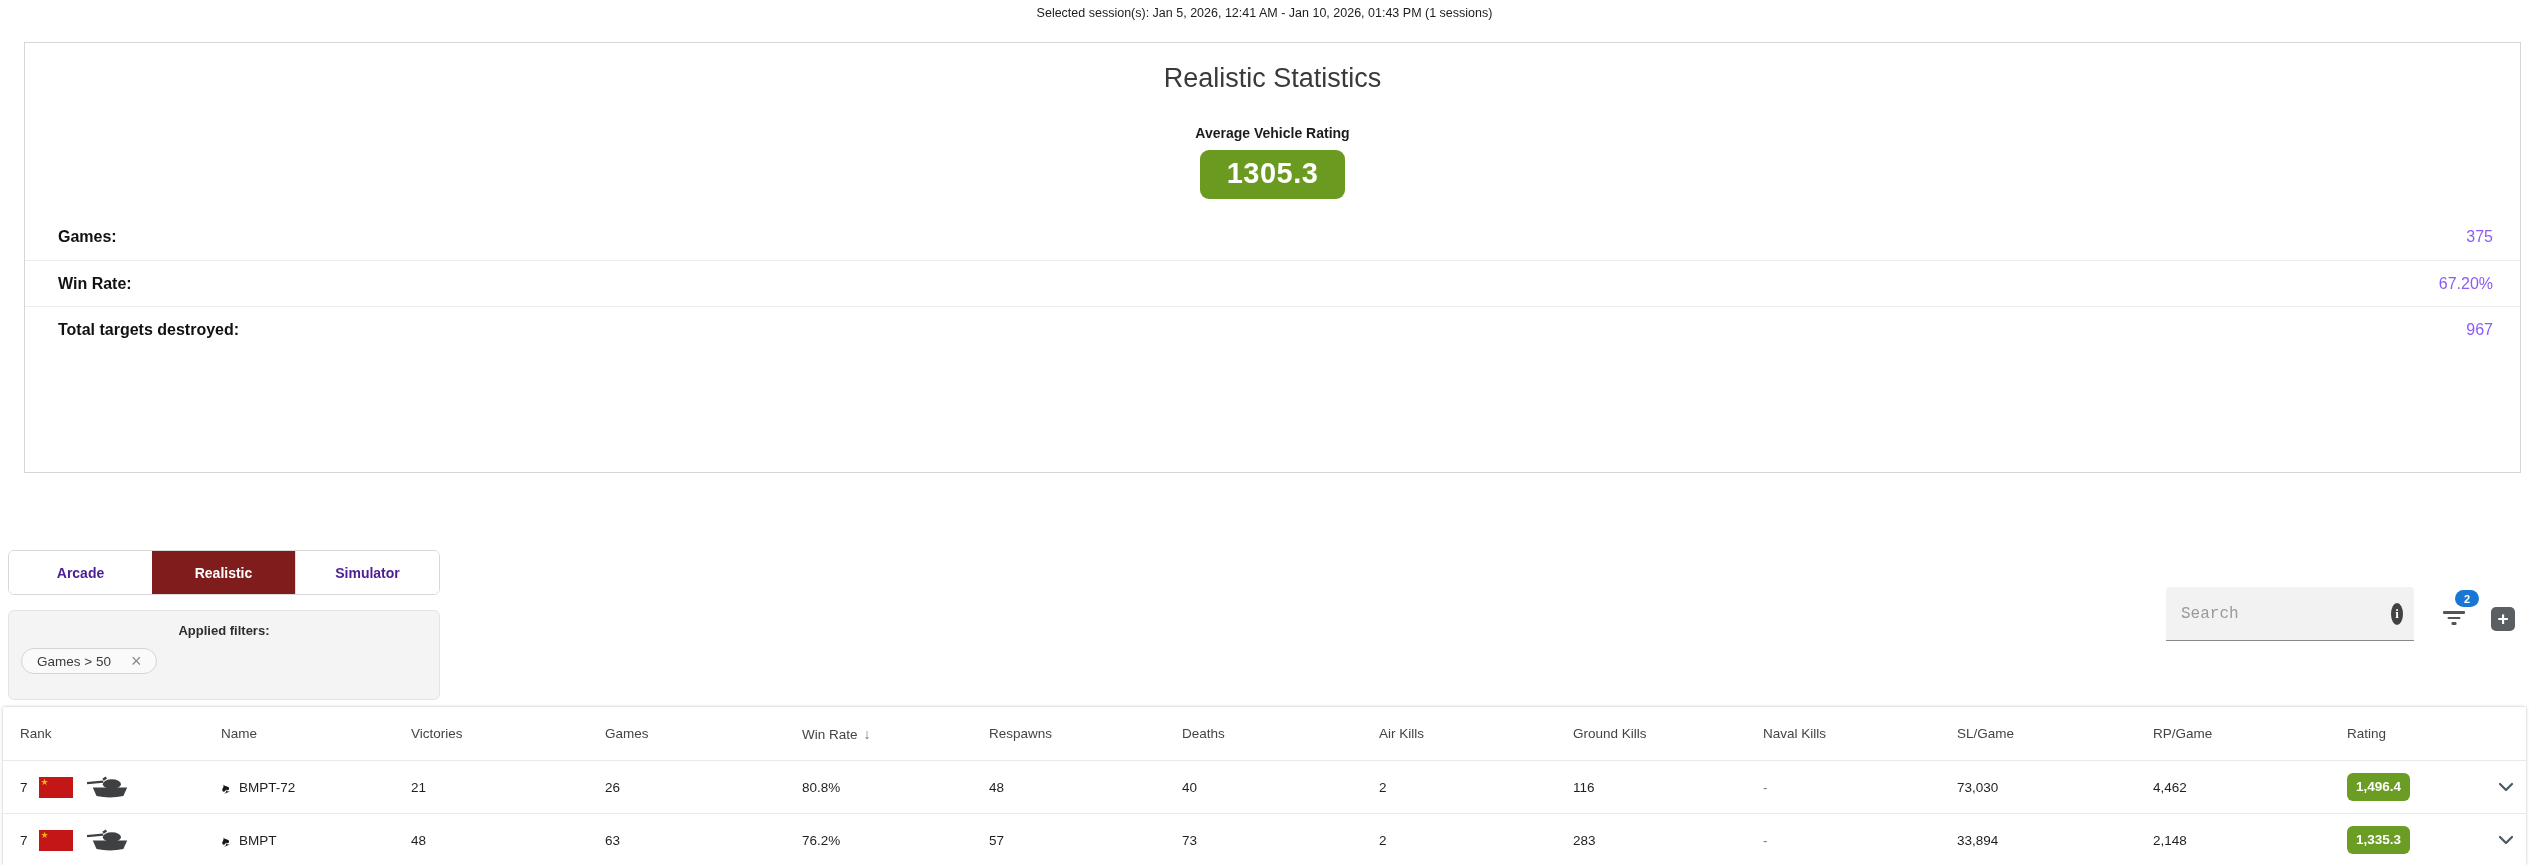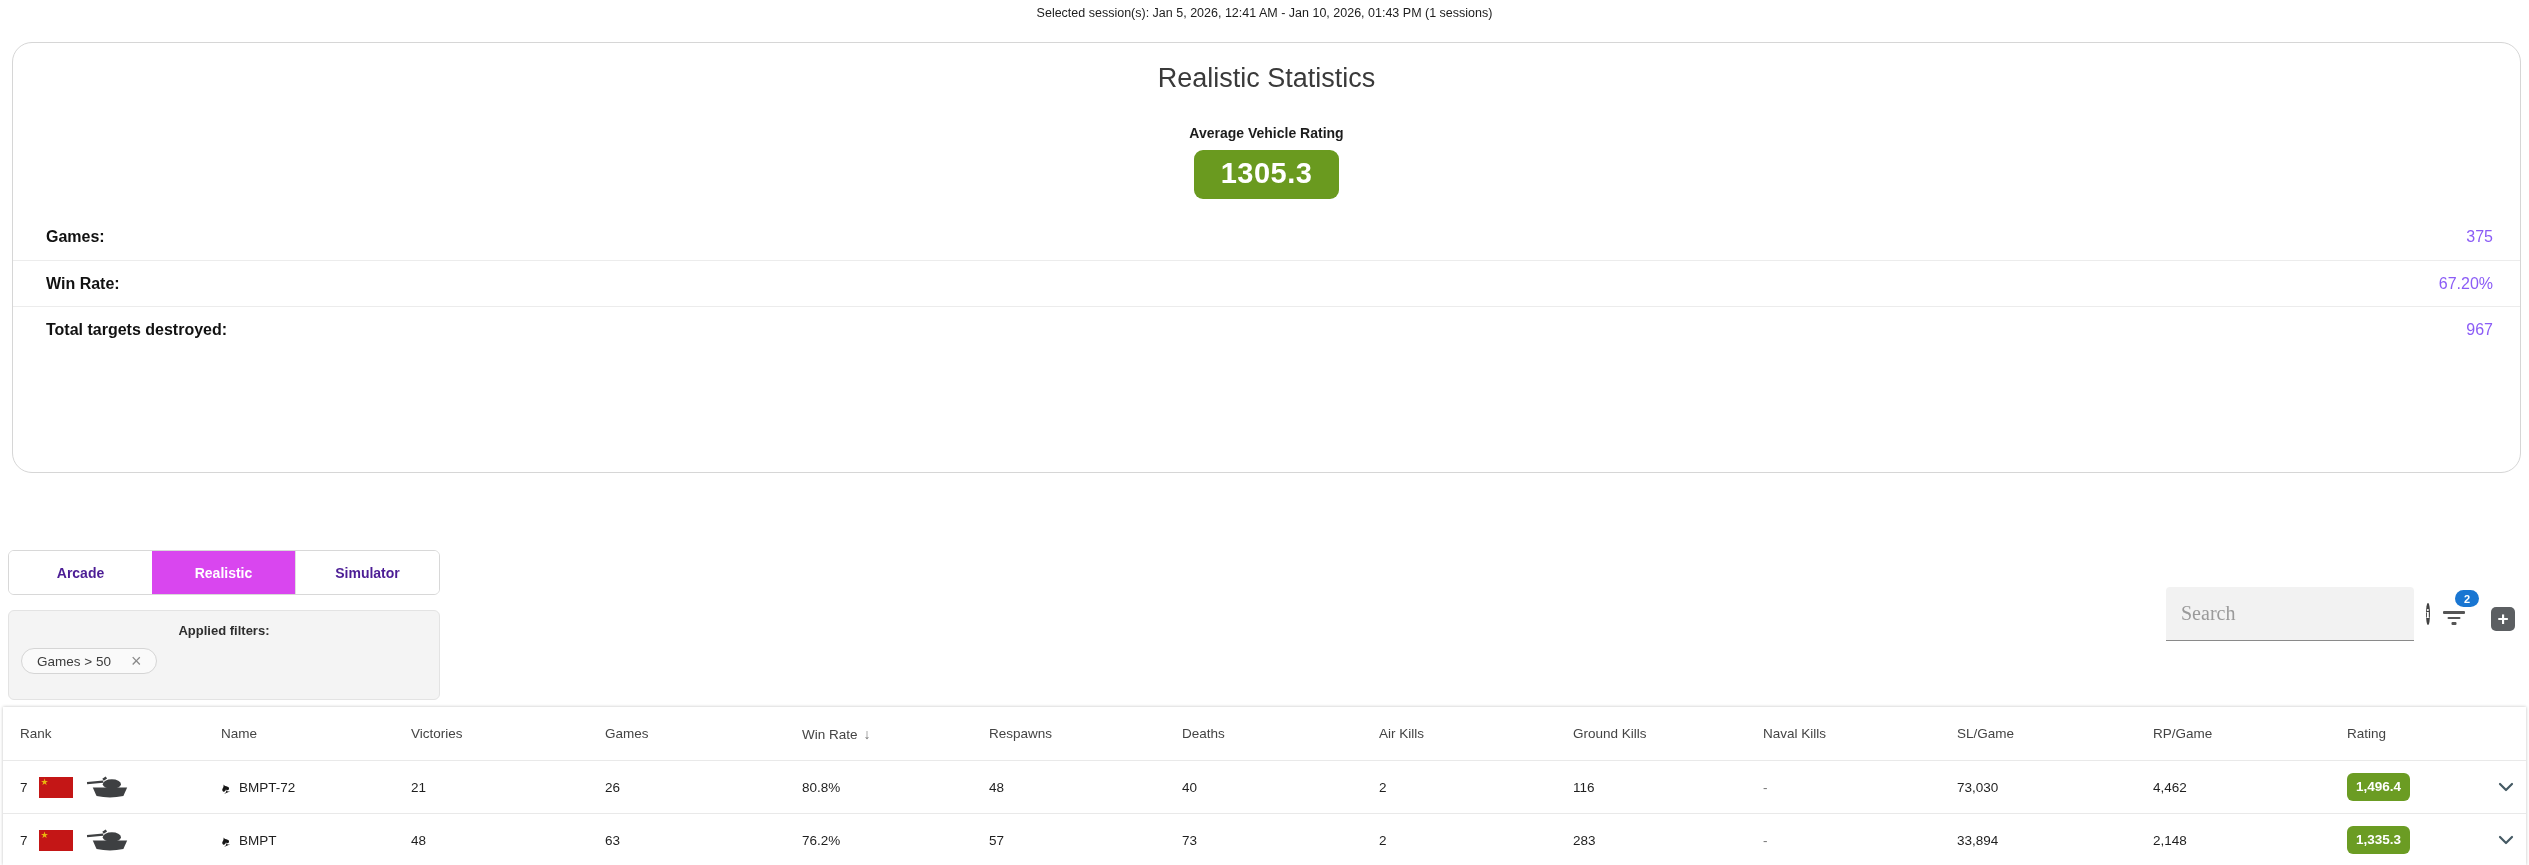--- a/index.html
+++ b/index.html
@@ -5,57 +5,57 @@
   * { margin: 0; padding: 0; box-sizing: border-box; }
   html, body { width: 2529px; height: 865px; background: #ffffff; overflow: hidden;
     font-family: "Liberation Sans", "DejaVu Sans", sans-serif; color: #212121; }
   .page { position: relative; width: 2529px; height: 865px; }
 
   
   .session-text { position: absolute; top: 6px; left: 0; width: 100%;
     text-align: center; font-size: 12.5px; color: #1d1d1d; }
 
   
-  .stats-card { position: absolute; left: 12px; right: 8px; top: 42px; height: 431px;
-    background: #fff; border: 1px solid #d6d6d6; border-radius: 20px; }
+  .stats-card { position: absolute; left: 24px; right: 8px; top: 42px; height: 431px;
+    background: #fff; border: 1px solid #d6d6d6; border-radius: 0; }
   .stats-title { margin-top: 20px; text-align: center; font-size: 27px; font-weight: 400; color: #3a3a3a; }
   .rating-label { margin-top: 31px; text-align: center; font-size: 14px; font-weight: 700; color: #1c1c1c; }
   .rating-badge-wrap { margin-top: 9px; text-align: center; }
   .rating-badge { display: inline-block; background: #6a9a1f; color: #fff; font-size: 29px;
     font-weight: 700; padding: 7px 27px 9px; border-radius: 9px; letter-spacing: .5px; }
   .stat-rows { margin-top: 15px; }
   .stat-row { display: flex; justify-content: space-between; align-items: center;
     height: 46px; padding: 0 27px 0 33px; font-size: 16px; }
   .stat-row + .stat-row { border-top: 1px solid #ececec; }
   .stat-label { font-weight: 700; color: #111; }
   .stat-value { font-weight: 400; color: #8b5cf6; }
 
   
   .tabs-bar { position: absolute; left: 8px; top: 550px; width: 432px; height: 45px;
     display: flex; border: 1px solid #d8d8d8; border-radius: 6px; overflow: hidden; background: #fff; }
   .tab { flex: 1 1 0; display: flex; align-items: center; justify-content: center;
     font-size: 14px; font-weight: 700; color: #4c1d95; cursor: pointer; background: #fff; }
   .tab + .tab { border-left: 1px solid #e0e0e0; }
-  .tab.active { background: #d946ef; color: #fff; border-left: none; }
+  .tab.active { background: #7f1d1d; color: #fff; border-left: none; }
 
   
   .filters-panel { position: absolute; left: 8px; top: 610px; width: 432px; height: 90px;
     background: #f4f4f4; border: 1px solid #e3e3e3; border-radius: 6px; }
   .filters-title { margin-top: 12px; text-align: center; font-size: 13px; font-weight: 700; color: #2e2e2e; }
   .filter-chip { display: inline-flex; align-items: center; margin: 10px 0 0 12px;
     padding: 0 15px; height: 26px; background: #fafafa; border: 1px solid #d5d5d5;
     border-radius: 18px; font-size: 13.5px; color: #3c3c3c; }
   .chip-close { margin-left: 20px; font-size: 18px; line-height: 1; color: #8a8a8a; cursor: pointer; }
 
   
   .search-cluster { position: absolute; top: 587px; right: 14px; display: flex; align-items: flex-start; }
   .search-box { width: 248px; height: 54px; background: #f2f2f2; border-bottom: 1px solid #8a8a8a;
     border-radius: 4px 4px 0 0; display: flex; align-items: center; padding: 0 11px 0 15px; }
   .search-input { flex: 1; border: none; outline: none; background: transparent;
-    font-size: 20px; color: #222; font-family: Liberation Serif, serif; }
+    font-size: 16px; color: #222; font-family: Liberation Mono, monospace; }
   .search-input::placeholder { color: #9a9a9a; }
   .info-icon { width: 22px; height: 22px; border-radius: 50%; background: #424242; color: #fff;
     font-size: 13px; font-weight: 700; display: flex; align-items: center; justify-content: center;
     font-family: "Liberation Serif", serif; cursor: pointer; }
   .filter-btn { position: relative; margin-left: 27px; margin-top: 19px; width: 26px; height: 24px; cursor: pointer; }
   .filter-glyph { position: absolute; left: 2px; top: 5px; width: 22px; height: 14px; }
   .filter-glyph i { position: absolute; left: 50%; transform: translateX(-50%); height: 2.5px; background: #555; border-radius: 1px; }
   .filter-glyph i:nth-child(1) { top: 0; width: 22px; }
   .filter-glyph i:nth-child(2) { top: 5.5px; width: 13px; }
   .filter-glyph i:nth-child(3) { top: 11px; width: 5px; }

